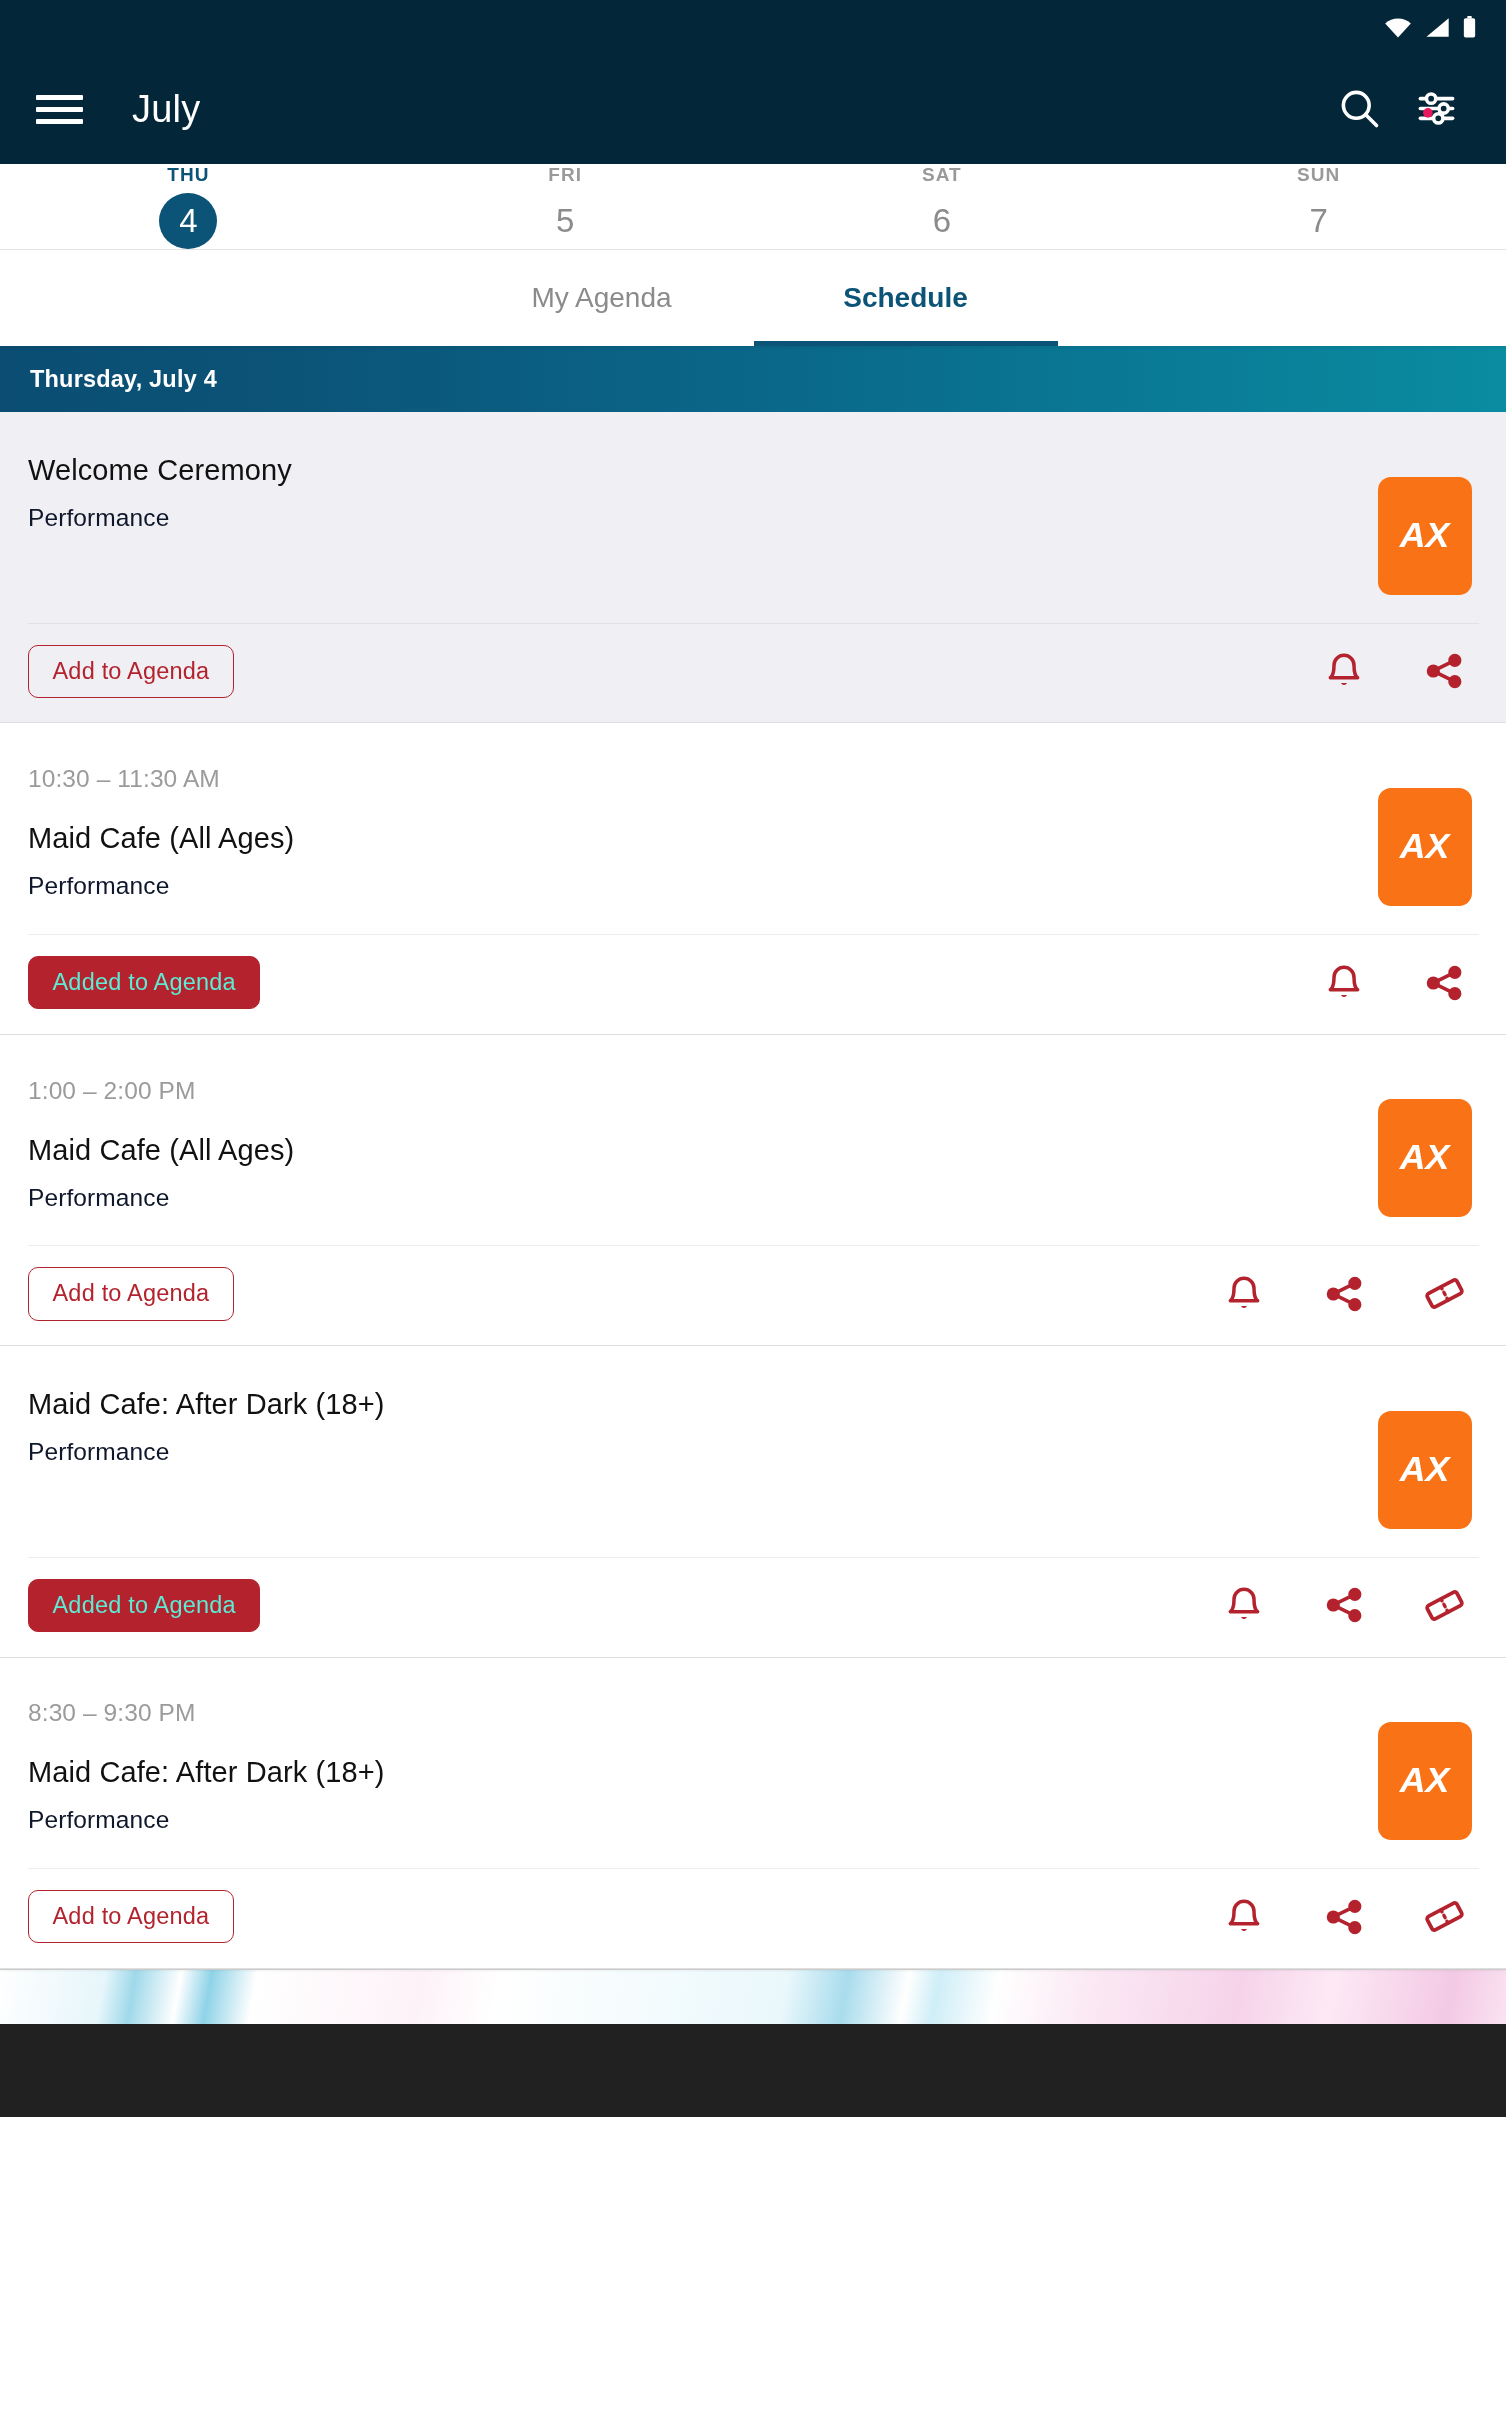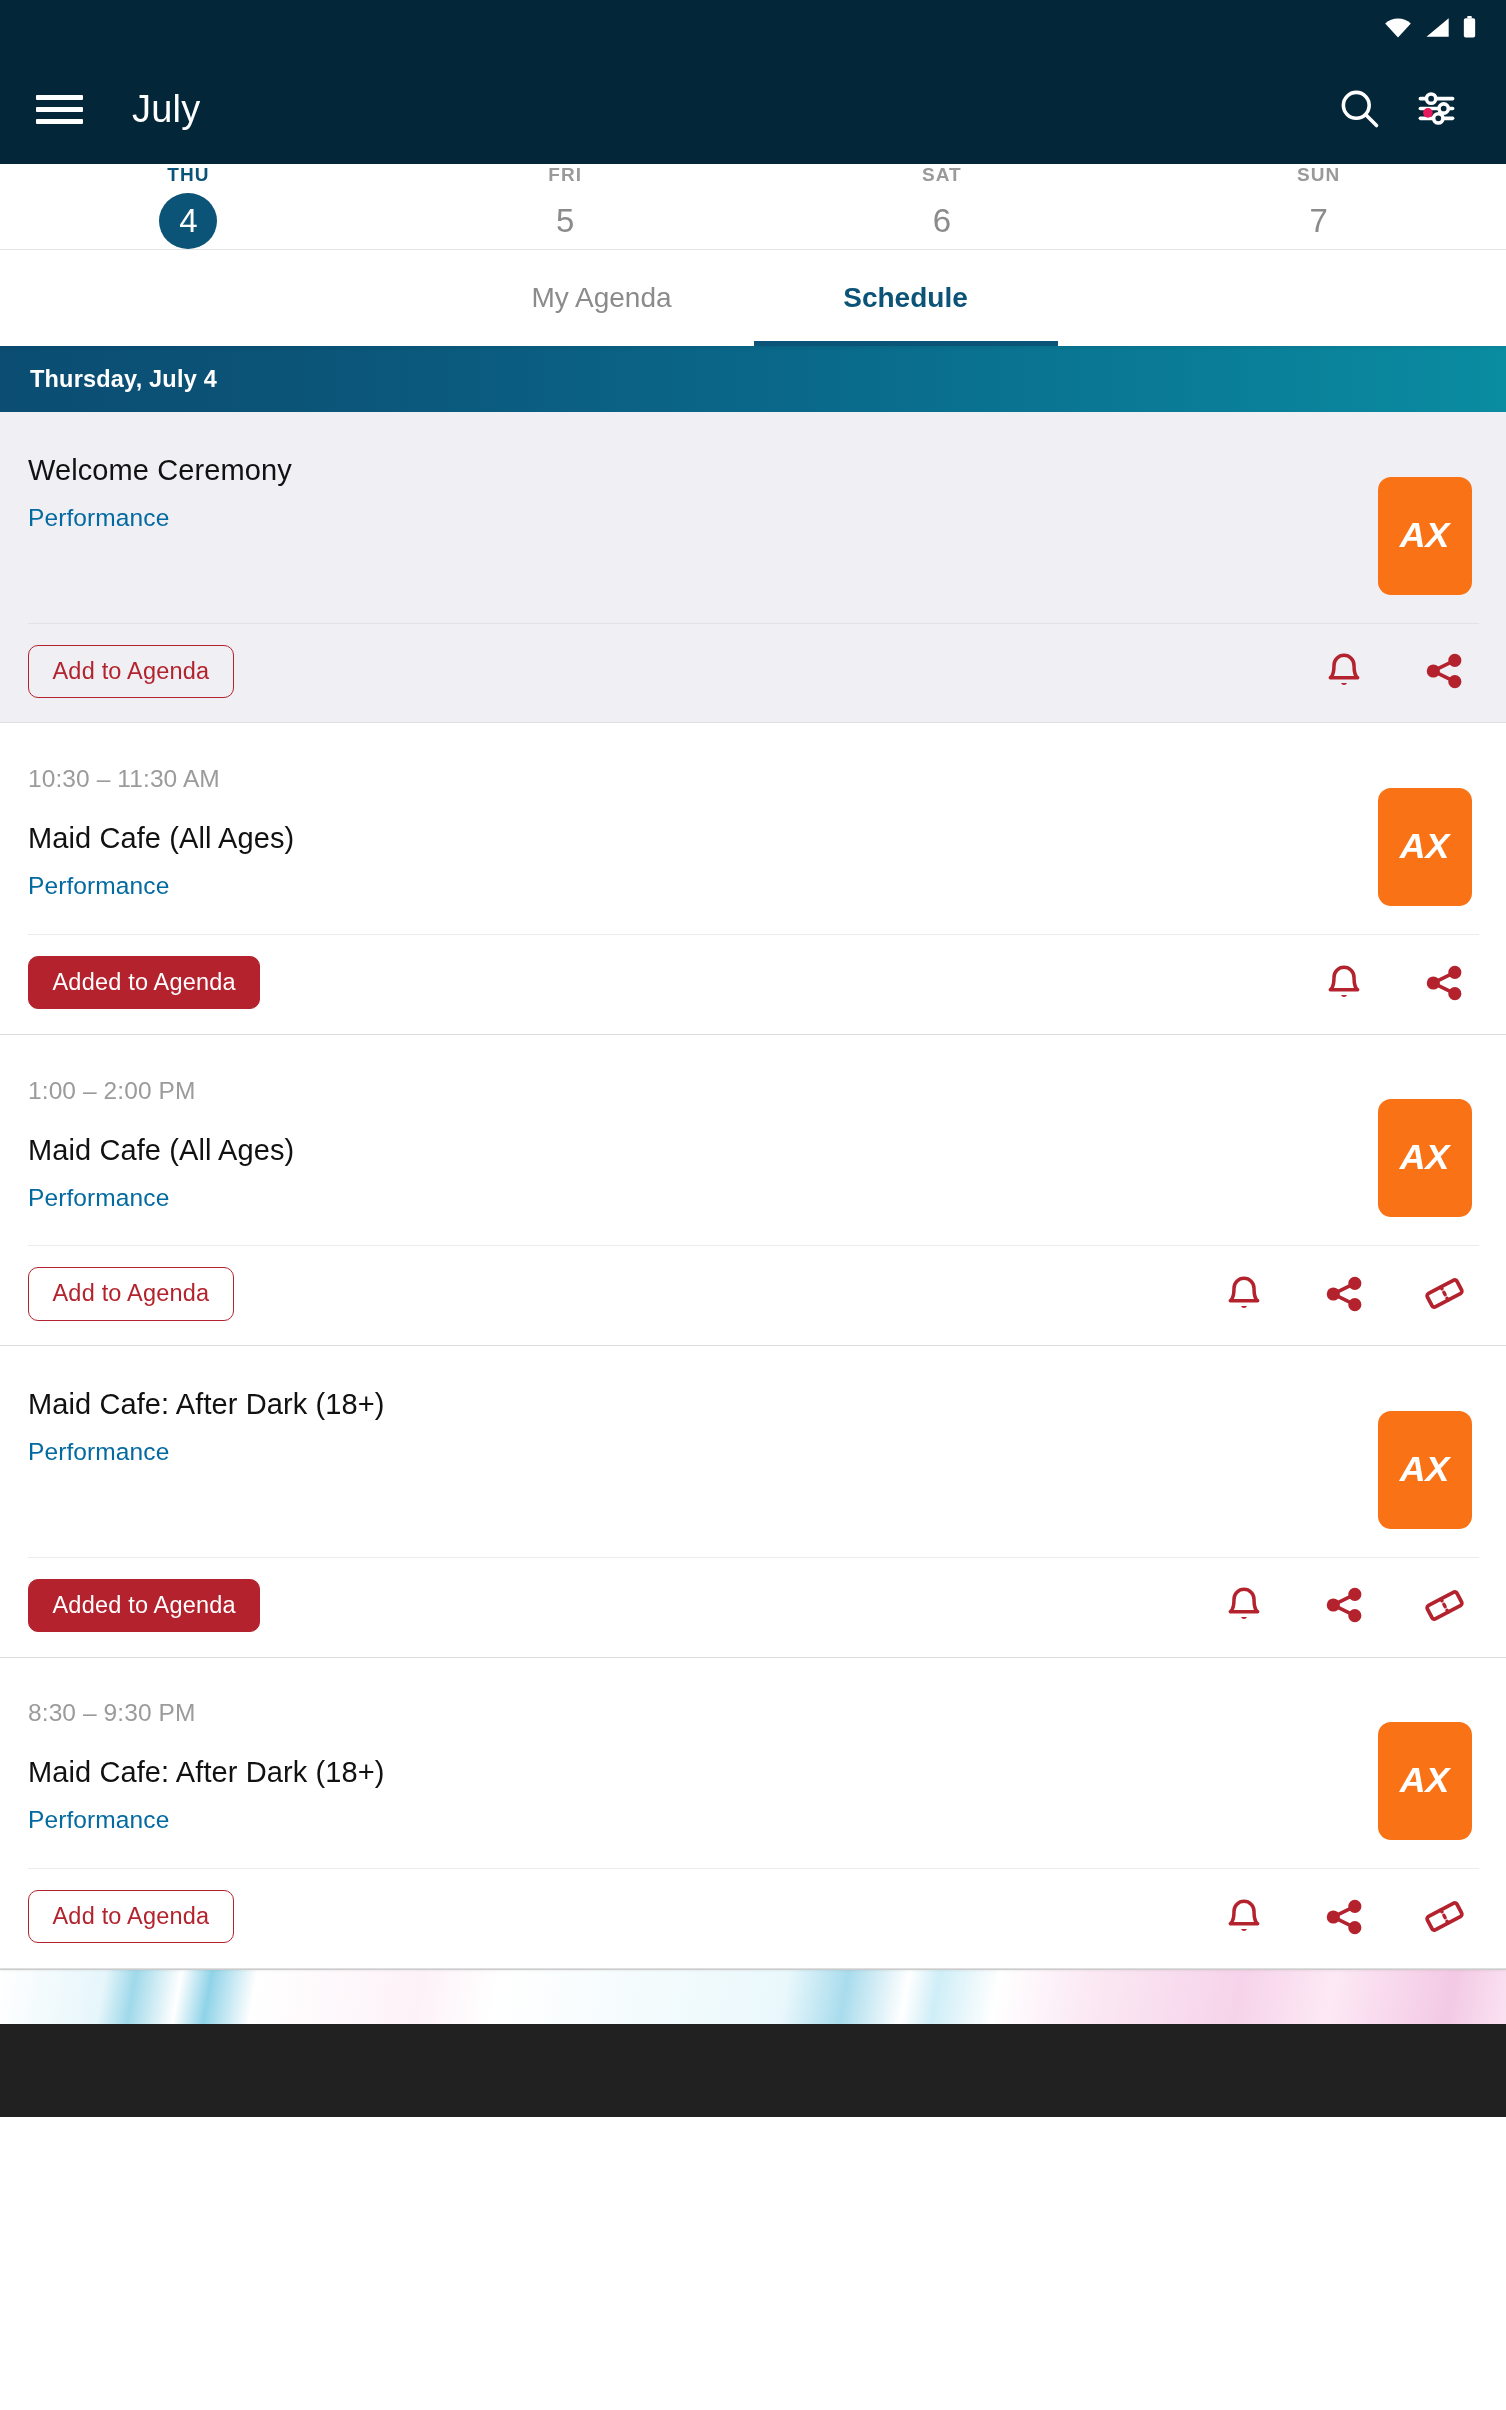--- a/index.html
+++ b/index.html
@@ -167,21 +167,21 @@
     letter-spacing: 0.1px;
   }
   .card-title {
     font-size: 29px;
     color: #111111;
     margin-bottom: 17px;
     letter-spacing: 0.1px;
   }
   .card-cat {
     font-size: 24.5px;
-    color: #0369a1;
+    color: #0f172a;
     letter-spacing: 0.1px;
   }
   .card-logo {
     width: 94px;
     height: 118px;
     background: #f97316;
     border-radius: 13px;
     display: flex;
     align-items: center;
     justify-content: center;
@@ -209,21 +209,21 @@
     white-space: nowrap;
   }
   .btn-agenda.outline {
     border: 1.9px solid #b3232e;
     color: #b3232e;
     background: transparent;
   }
   .btn-agenda.filled {
     border: 1.9px solid #b3222d;
     background: #b3222d;
-    color: #ffffff;
+    color: #5eead4;
   }
 
   .action-icons {
     display: flex;
     align-items: center;
     gap: 49px;
     padding-right: 9.4px;
   }
   .icon-btn {
     width: 51px; height: 51px;

